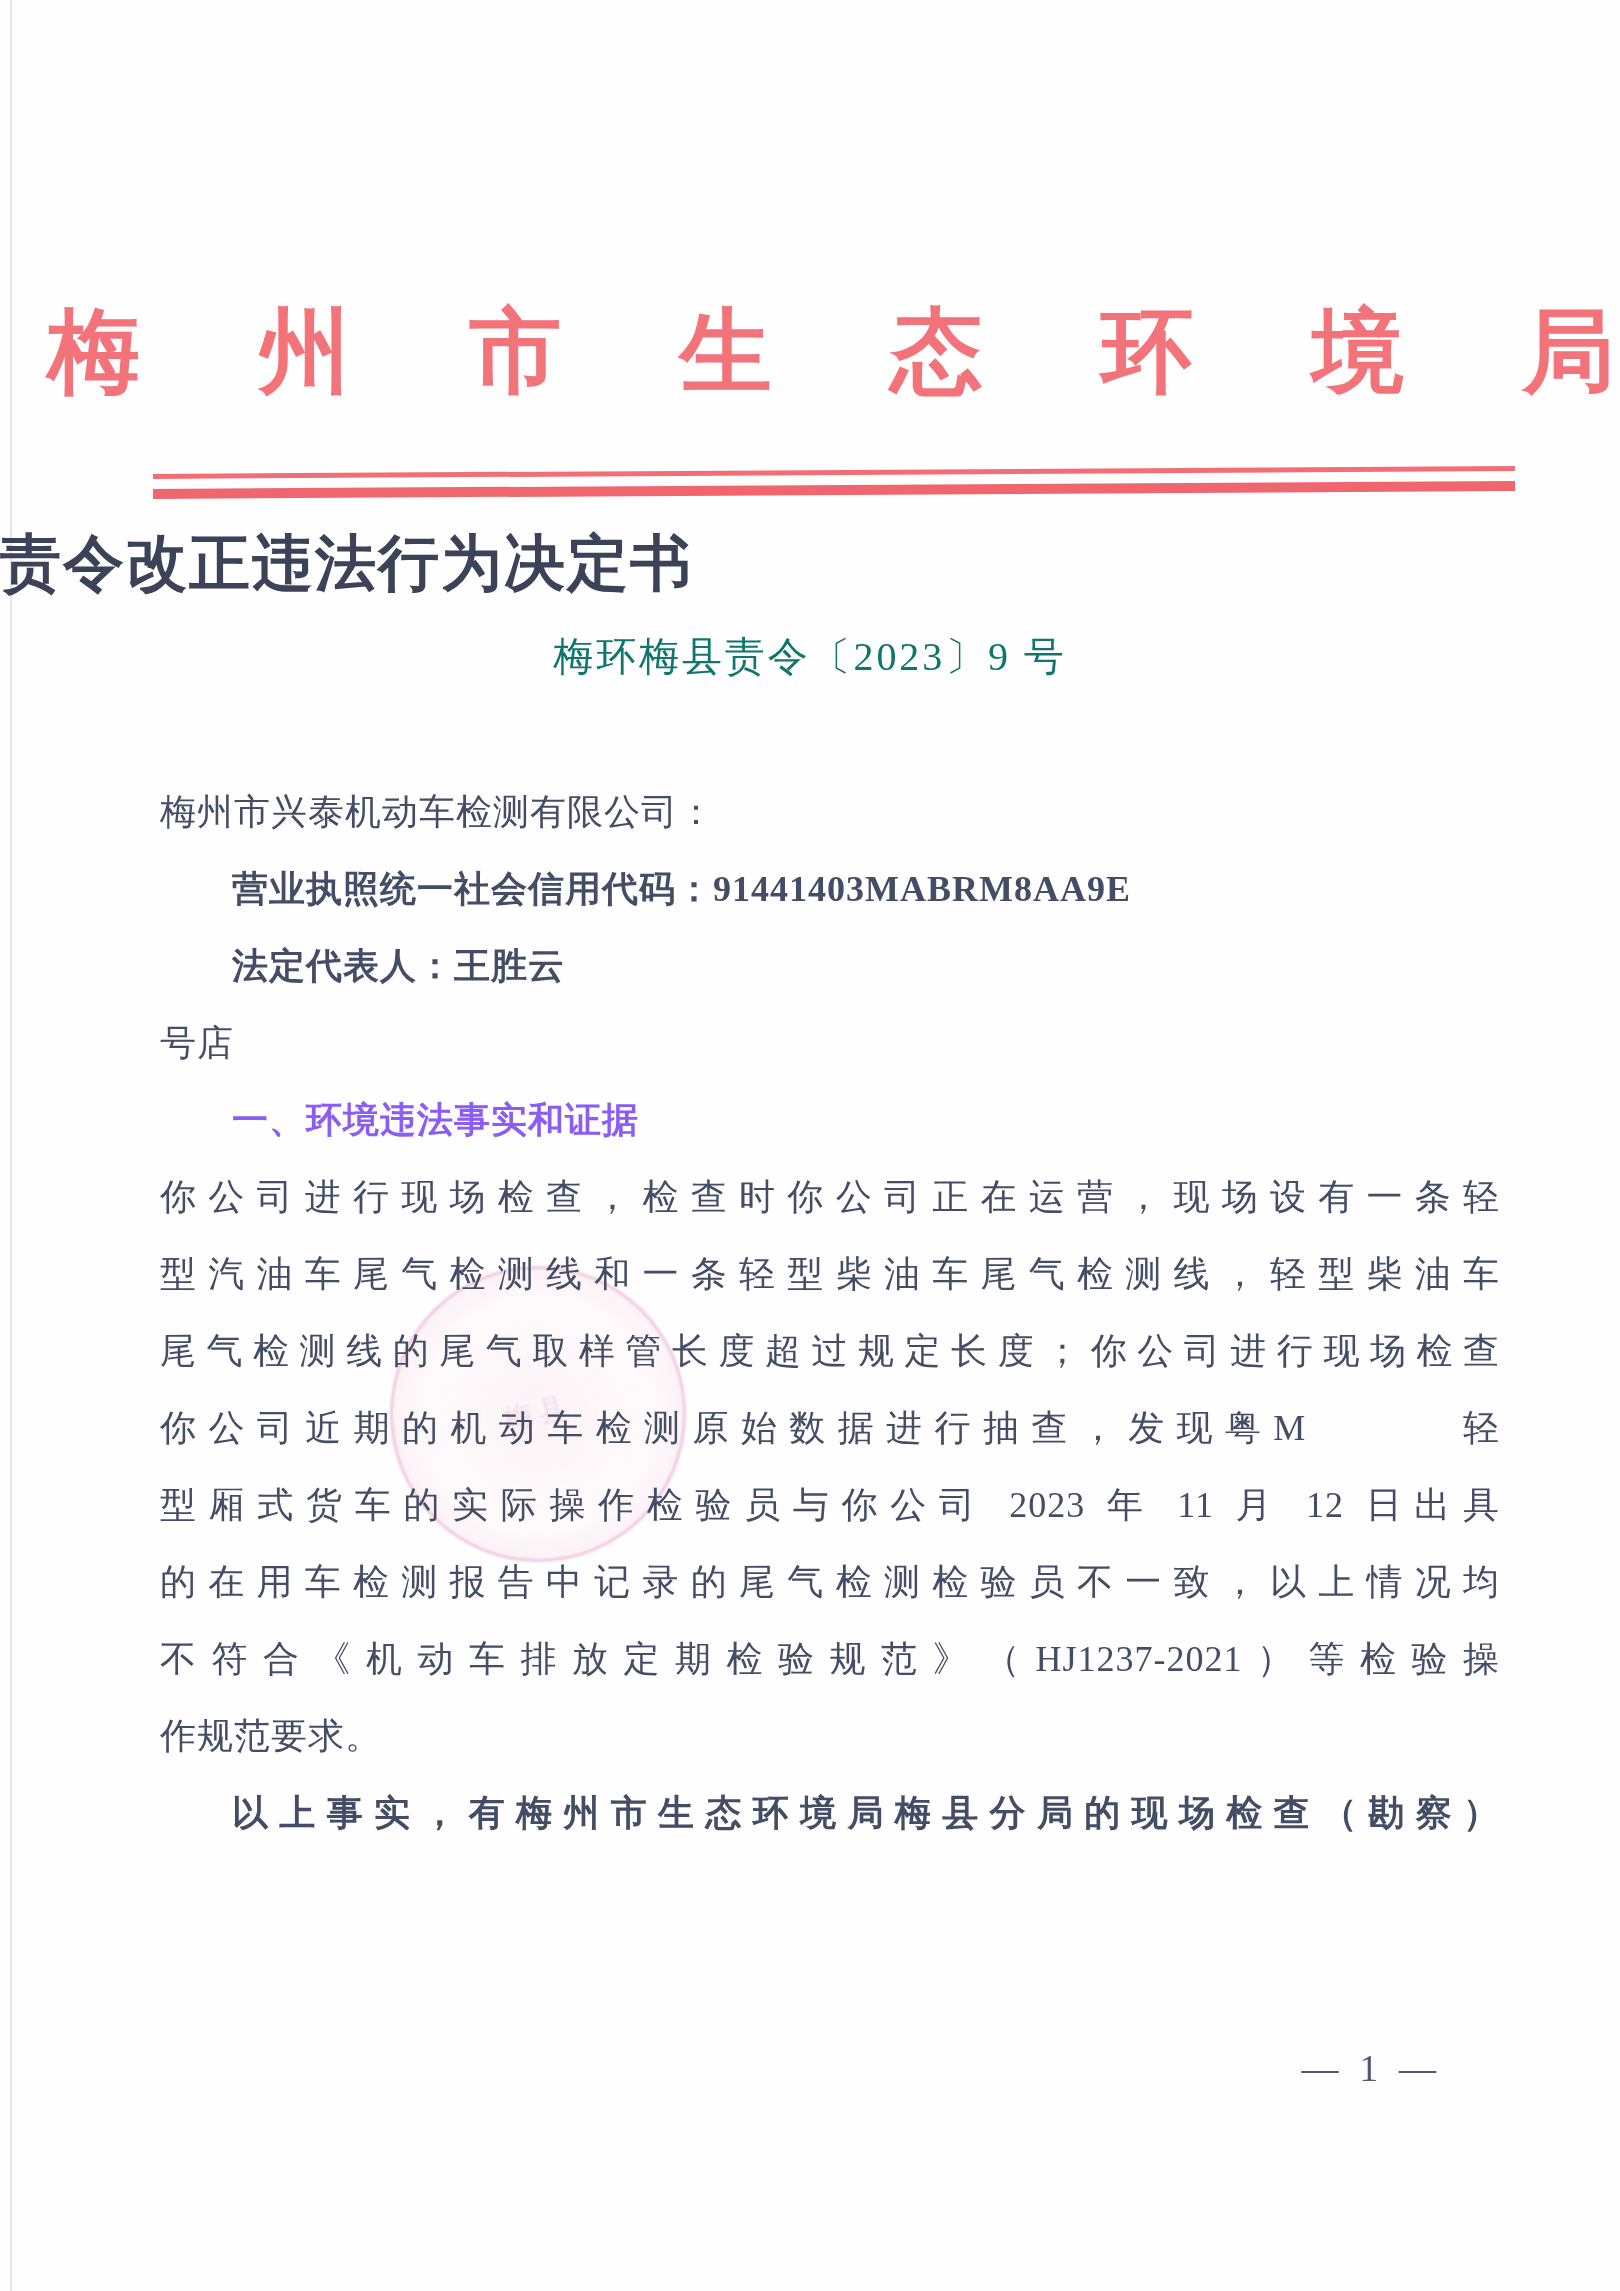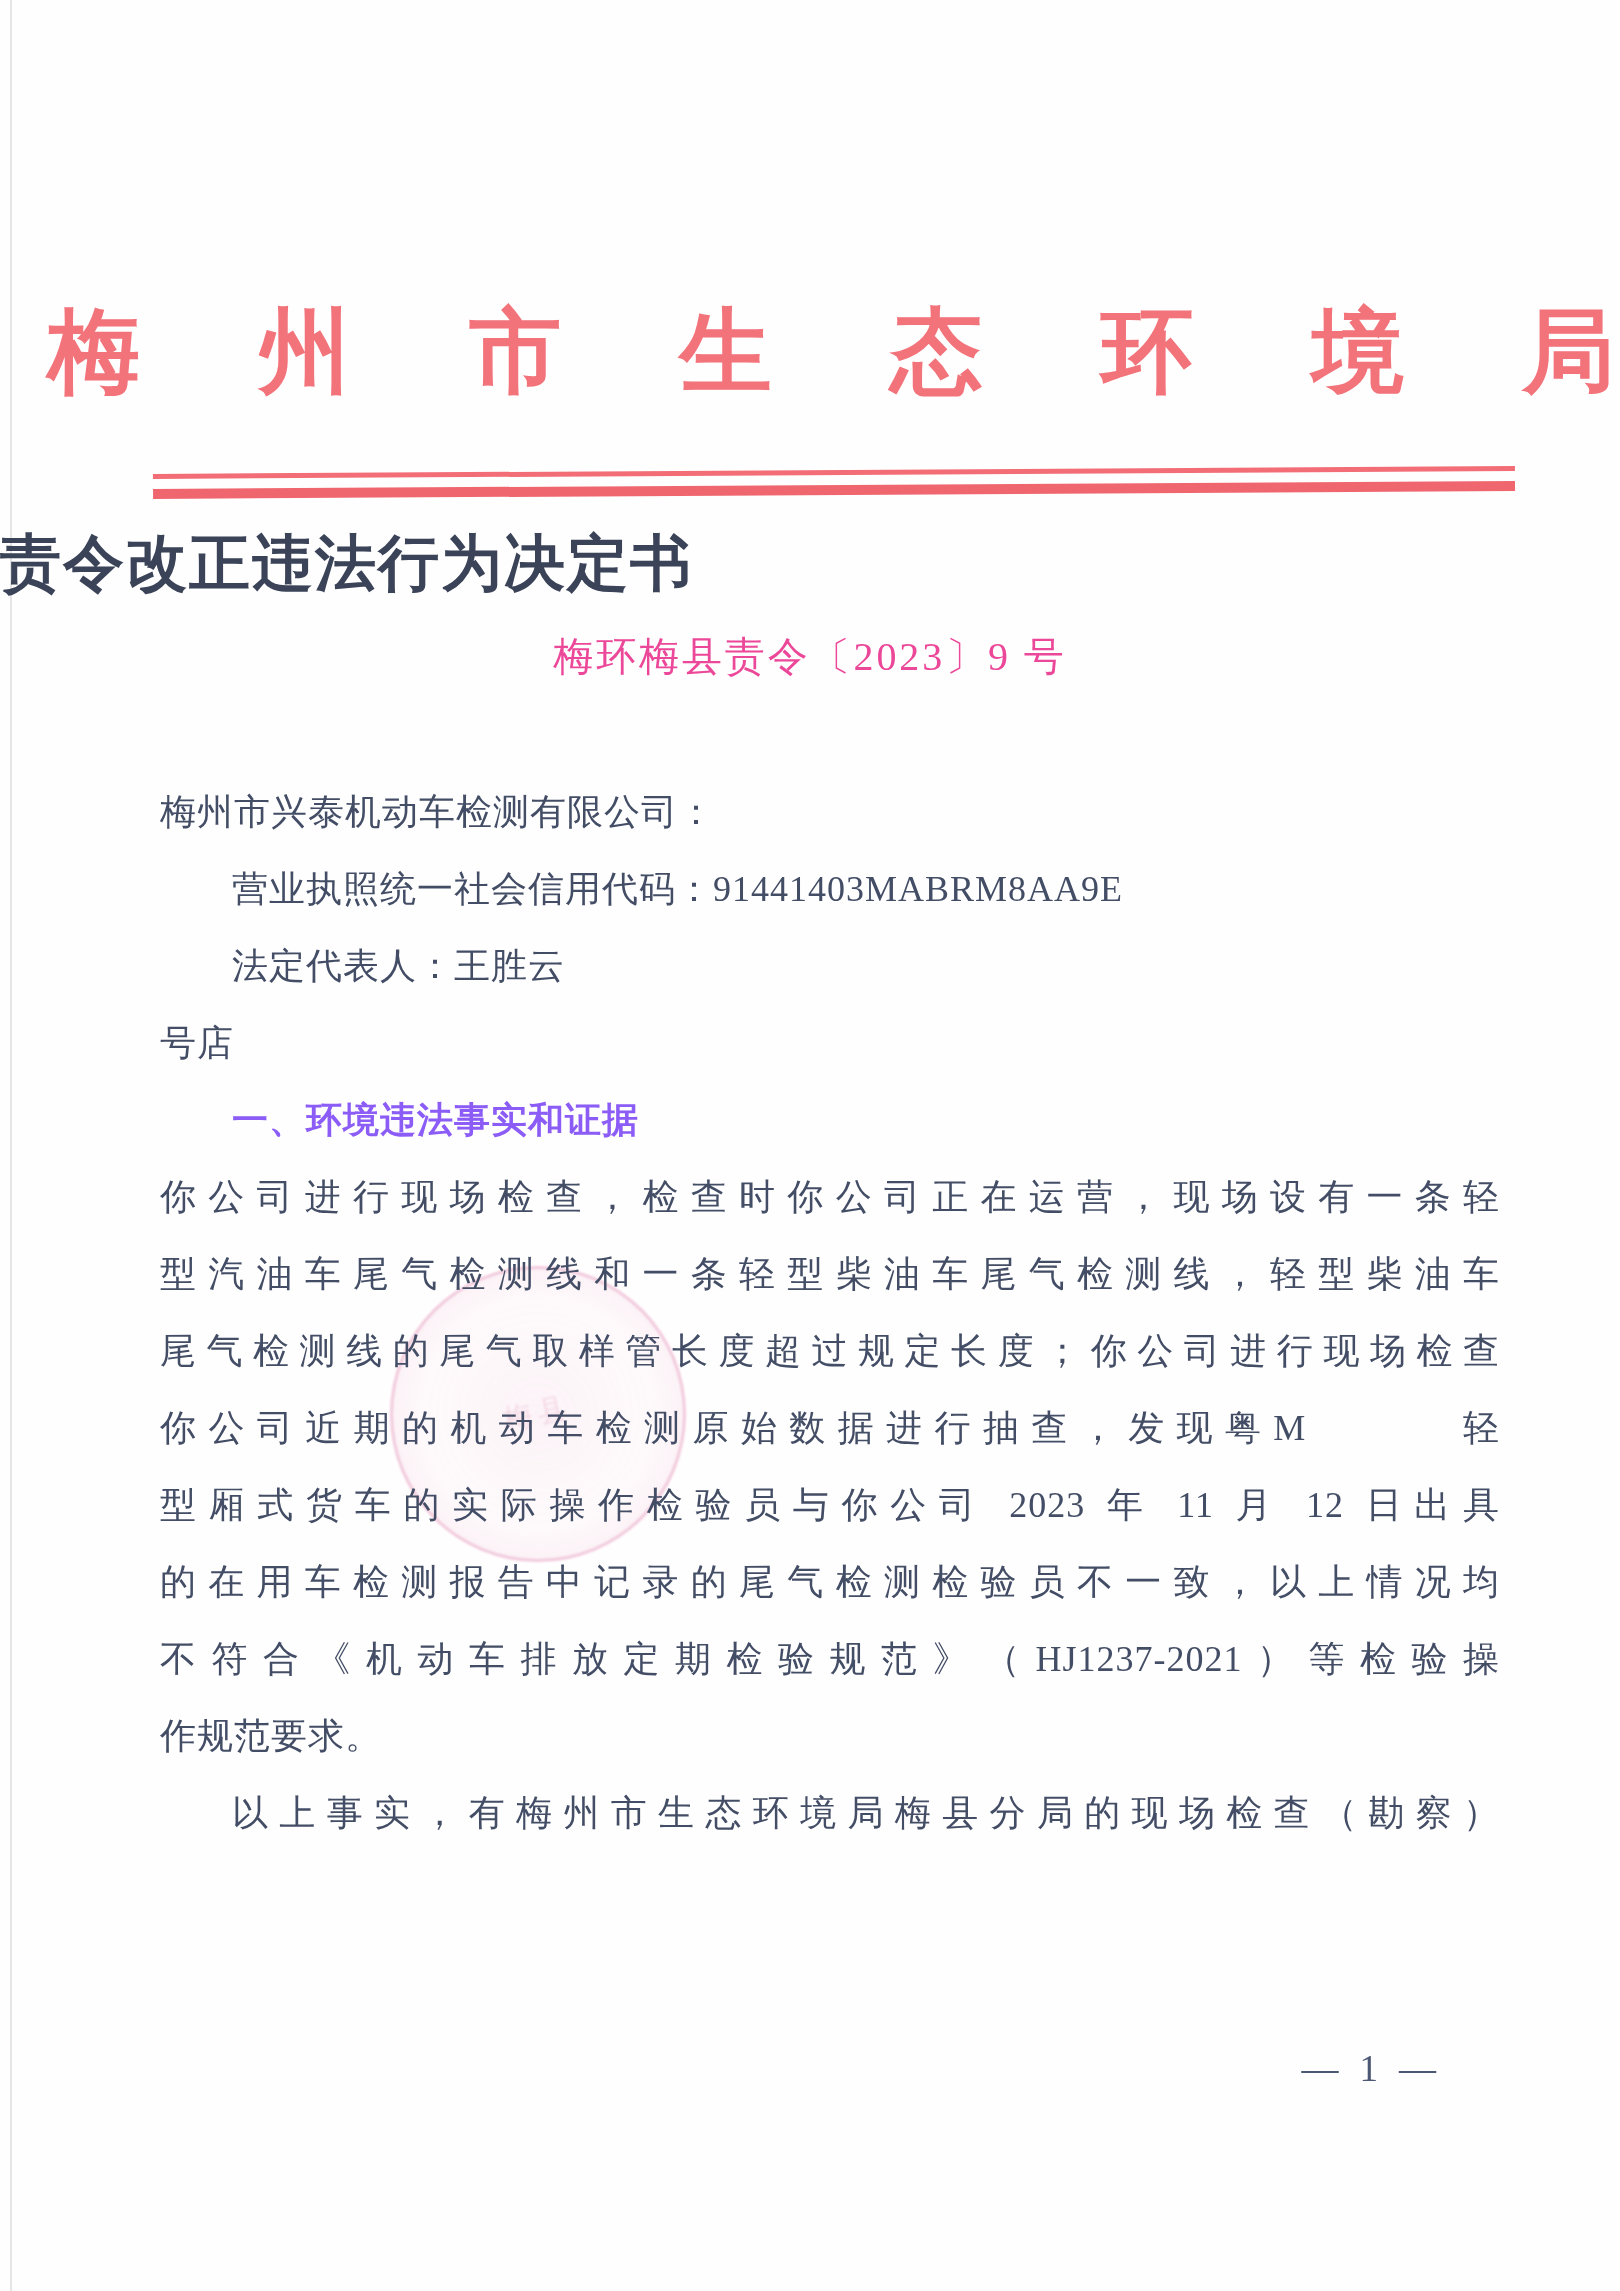--- a/index.html
+++ b/index.html
@@ -67,39 +67,39 @@
     letter-spacing: 2px;
     white-space: nowrap;
   }
   .doc-number {
     position: absolute;
     top: 629px;
     left: 0;
     width: 100%;
     text-align: center;
     font-size: 40px;
-    color: #ec4899;
+    color: #0f766e;
     letter-spacing: 2.9px;
     white-space: nowrap;
   }
   .content {
     position: absolute;
     top: 774px;
     left: 160px;
     width: 1340px;
     color: #434e66;
     font-size: 36px;
   }
   .line {
     height: 77px;
     line-height: 77px;
     white-space: nowrap;
     letter-spacing: 1px;
   }
-  .line.indent { text-indent: 2em; }
+  .line.indent { text-indent: 2em; font-weight: bold; }
   .line.justify {
     white-space: normal;
     text-align: justify;
     text-align-last: justify;
   }
   .line.bold { font-weight: bold; color: #8b5cf6; }
   
   .seal {
     position: absolute;
     top: 1266px;

